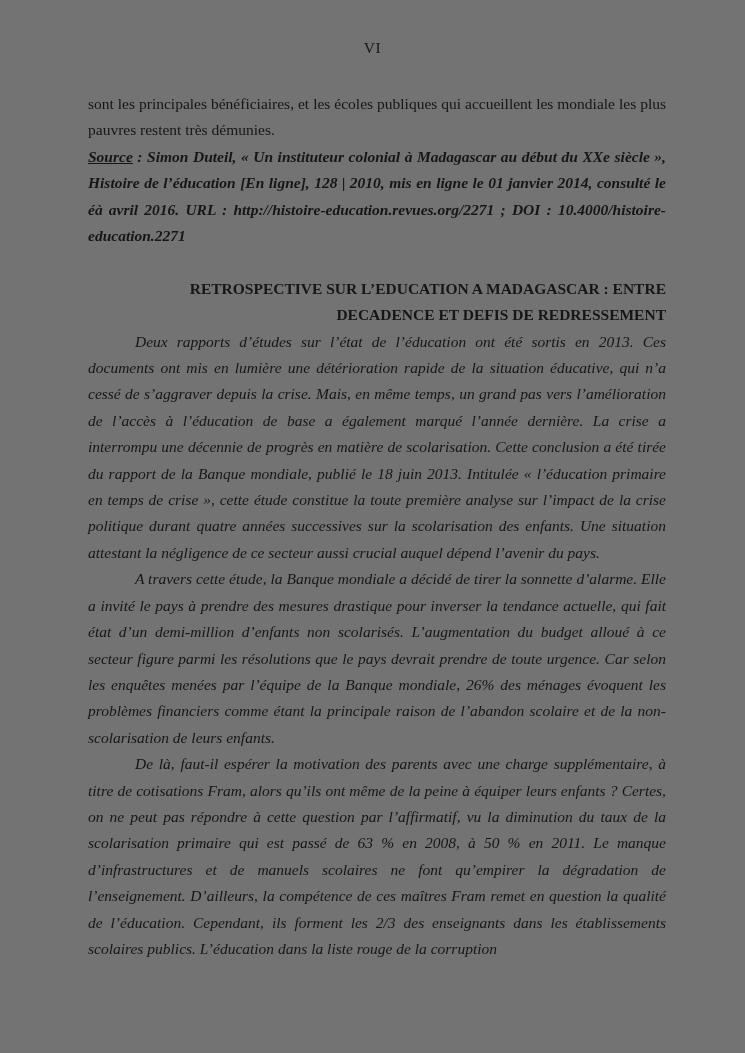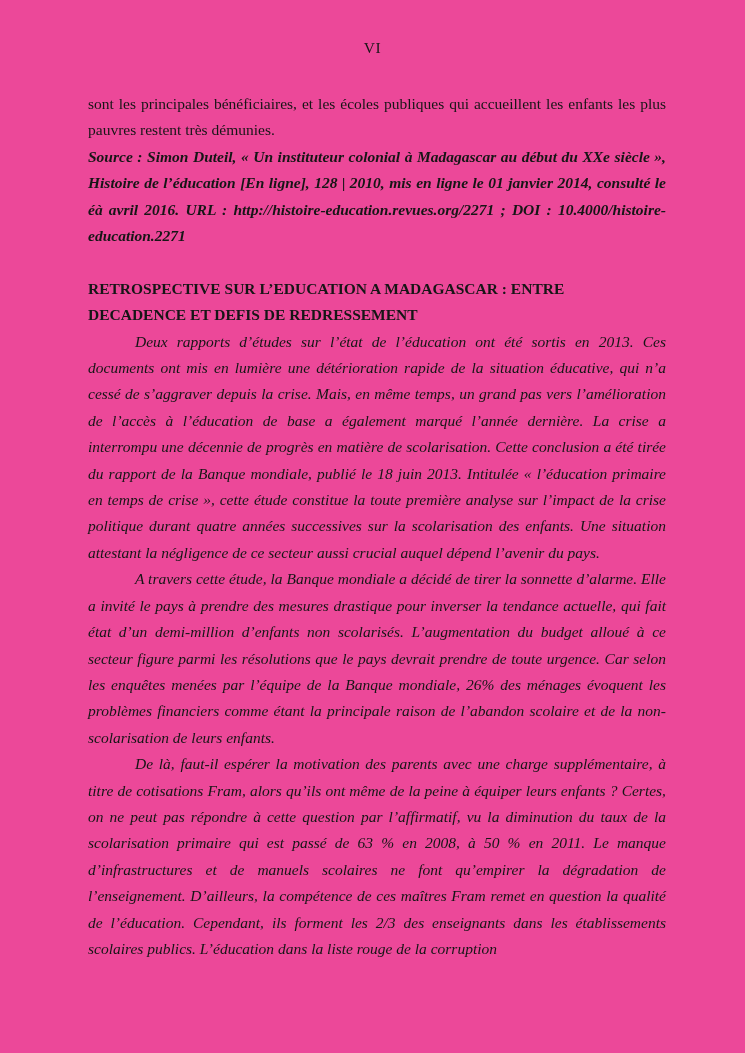--- a/index.html
+++ b/index.html
@@ -4,21 +4,21 @@
 <style>
   html, body {
     margin: 0;
     padding: 0;
     background: #ffffff;
   }
   .page {
     position: relative;
     width: 745px;
     height: 1053px;
-    background: #ec4899;
+    background: #737373;
     font-family: "Liberation Serif", "DejaVu Serif", serif;
     color: #161616;
     overflow: hidden;
   }
   .page-number {
     position: absolute;
     top: 40px;
     left: 0;
     right: 0;
     text-align: center;
@@ -40,37 +40,38 @@
   }
   .para.indent {
     text-indent: 47px;
     font-style: italic;
   }
   .source {
     font-weight: bold;
     font-style: italic;
   }
   .source-label {
+    text-decoration: underline;
   }
   .heading {
     margin: 26.4px 0 0 0;
     font-size: 15.5px;
     line-height: 26.4px;
     font-weight: bold;
-    text-align: left;
+    text-align: right;
   }
 </style>
 </head>
 <body>
 
 <div class="page">
   <div class="page-number">VI</div>
 
   <div class="content">
-    <p class="para">sont les principales bénéficiaires, et les écoles publiques qui accueillent les enfants les plus pauvres restent très démunies.</p>
+    <p class="para">sont les principales bénéficiaires, et les écoles publiques qui accueillent les mondiale les plus pauvres restent très démunies.</p>
 
     <p class="para source"><span class="source-label">Source</span><span> : Simon Duteil, « Un instituteur colonial à Madagascar au début du XXe siècle », Histoire de l’éducation [En ligne], 128 | 2010, mis en ligne le 01 janvier 2014, consulté le éà avril 2016. URL : http://histoire-education.revues.org/2271 ; DOI : 10.4000/histoire-education.2271</span></p>
 
     <h1 class="heading">RETROSPECTIVE SUR L’EDUCATION A MADAGASCAR : ENTRE DECADENCE ET DEFIS DE REDRESSEMENT</h1>
 
     <p class="para indent">Deux rapports d’études sur l’état de l’éducation ont été sortis en 2013. Ces documents ont mis en lumière une détérioration rapide de la situation éducative, qui n’a cessé de s’aggraver depuis la crise. Mais, en même temps, un grand pas vers l’amélioration de l’accès à l’éducation de base a également marqué l’année dernière. La crise a interrompu une décennie de progrès en matière de scolarisation. Cette conclusion a été tirée du rapport de la Banque mondiale, publié le 18 juin 2013. Intitulée « l’éducation primaire en temps de crise », cette étude constitue la toute première analyse sur l’impact de la crise politique durant quatre années successives sur la scolarisation des enfants. Une situation attestant la négligence de ce secteur aussi crucial auquel dépend l’avenir du pays.</p>
 
     <p class="para indent">A travers cette étude, la Banque mondiale a décidé de tirer la sonnette d’alarme. Elle a invité le pays à prendre des mesures drastique pour inverser la tendance actuelle, qui fait état d’un demi-million d’enfants non scolarisés. L’augmentation du budget alloué à ce secteur figure parmi les résolutions que le pays devrait prendre de toute urgence. Car selon les enquêtes menées par l’équipe de la Banque mondiale, 26% des ménages évoquent les problèmes financiers comme étant la principale raison de l’abandon scolaire et de la non-scolarisation de leurs enfants.</p>
 
     <p class="para indent">De là, faut-il espérer la motivation des parents avec une charge supplémentaire, à titre de cotisations Fram, alors qu’ils ont même de la peine à équiper leurs enfants ? Certes, on ne peut pas répondre à cette question par l’affirmatif, vu la diminution du taux de la scolarisation primaire qui est passé de 63 % en 2008, à 50 % en 2011. Le manque d’infrastructures et de manuels scolaires ne font qu’empirer la dégradation de l’enseignement. D’ailleurs, la compétence de ces maîtres Fram remet en question la qualité de l’éducation. Cependant, ils forment les 2/3 des enseignants dans les établissements scolaires publics. L’éducation dans la liste rouge de la corruption</p>

